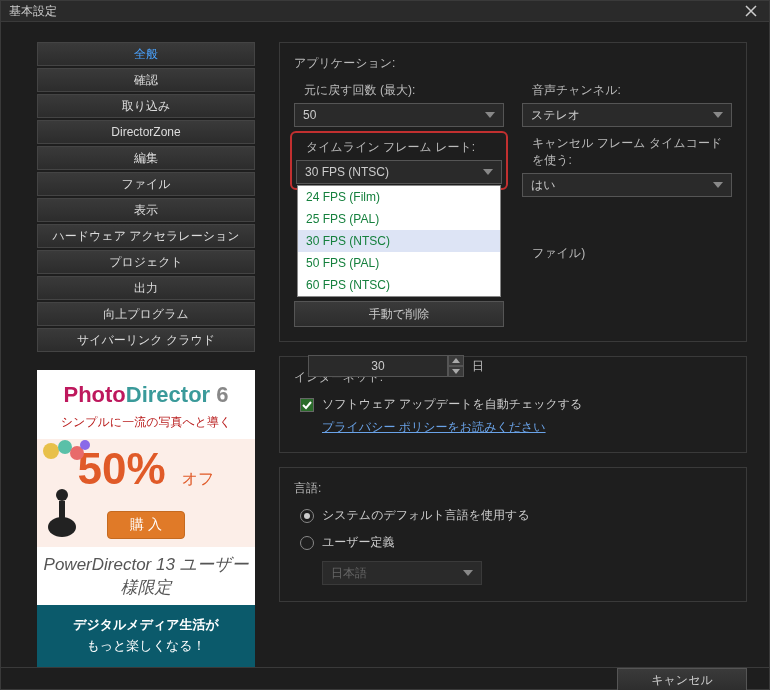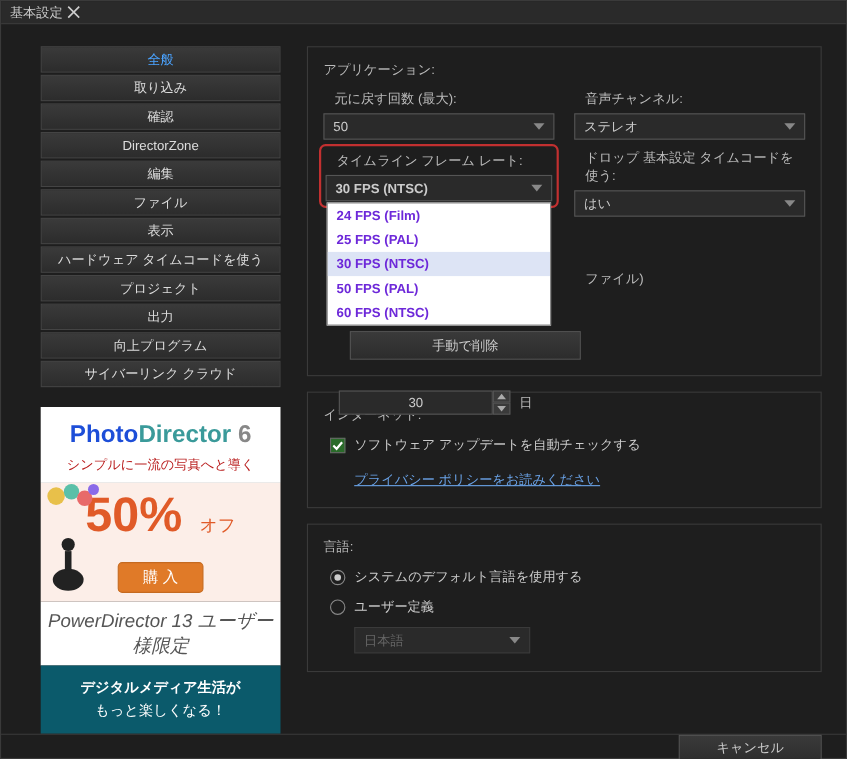--- a/index.html
+++ b/index.html
@@ -1,29 +1,29 @@
 <!DOCTYPE html>
 <html><head>
 <meta charset="utf-8">
 <style>
 * { margin: 0; padding: 0; box-sizing: border-box; font-family: "Meiryo", "Yu Gothic", sans-serif; }
 body { background: #1e1e1e; width: 770px; height: 690px; overflow: hidden; }
 .window { width: 770px; height: 690px; background: #1e1e1e; border: 1px solid #3a3a3a; display: flex; flex-direction: column; }
-.titlebar { height: 28px; background: #2a2a2a; display: flex; align-items: center; padding: 0 8px; border-bottom: 1px solid #3a3a3a; }
+.titlebar { height: 28px; background: #2a2a2a; display: flex; align-items: center; justify-content: space-between; padding: 0 8px; border-bottom: 1px solid #3a3a3a; }
 .titlebar-title { color: #ccc; font-size: 12px; }
 .close-btn { width: 20px; height: 20px; display: flex; align-items: center; justify-content: center; color: #ccc; cursor: pointer; }
 .close-btn svg { width: 12px; height: 12px; }
 .body { flex: 1; display: flex; padding: 20px 0 0 16px; }
 .sidebar { width: 250px; padding: 0 12px 0 20px; display: flex; flex-direction: column; gap: 2px; }
 .sidebar-item { height: 24px; background: linear-gradient(#3a3a3a,#2c2c2c); border: 1px solid #444; color: #ddd; font-size: 12px; display: flex; align-items: center; justify-content: center; cursor: pointer; }
 .sidebar-item.active { background: linear-gradient(#3a3a3a,#2c2c2c); color: #4aa3ff; }
 .promo { margin-top: 16px; width: 218px; display: flex; flex-direction: column; }
 .promo-top { background: #fff; padding: 12px 0 8px 0; text-align: center; }
 .promo-logo { font-size: 22px; font-weight: bold; }
-.promo-logo .p1 { color: #1d4ed8; }
+.promo-logo .p1 { color: #be185d; }
 .promo-logo .p2 { color: #3a9a9a; }
 .promo-logo .p3 { color: #888; }
 .promo-sub { color: #b91c1c; font-size: 12px; margin-top: 6px; }
 .promo-mid { background: #fceee8; position: relative; height: 108px; display:flex; align-items:center; justify-content:center; flex-direction:column; }
 .promo-big { color: #e05a28; font-weight: bold; font-size: 44px; line-height: 1; }
 .promo-off { color: #e05a28; font-size: 16px; }
 .promo-btn { background: #e07a28; color: #fff; border-radius: 4px; padding: 4px 22px; font-size: 14px; margin-top: 20px; border: 1px solid #c56a20; cursor:pointer;}
 .promo-dancer { position:absolute; left:8px; bottom:6px; width:34px; height:60px; }
 .promo-balloons { position:absolute; left:4px; top:-2px; width:52px; height:44px; }
 .promo-pd { background: #fff; color: #555; font-size: 17px; text-align: center; padding: 6px 0; font-style: italic; }
@@ -34,32 +34,32 @@
 .section-title { color: #bbb; font-size: 12px; margin-bottom: 10px; }
 .row { display: flex; gap: 18px; margin-bottom: 8px; }
 .col { flex: 1; display: flex; flex-direction: column; gap: 4px; }
 .label { color: #bbb; font-size: 12px; margin-left: 10px; }
 .select { height: 24px; background: #2a2a2a; border: 1px solid #555; color: #ccc; font-size: 12px; display: flex; align-items: center; justify-content: space-between; padding: 0 8px; cursor: pointer; position: relative; }
 .select .tri { width: 0; height: 0; border-left: 5px solid transparent; border-right: 5px solid transparent; border-top: 6px solid #888; }
 .select.disabled { color: #666; border-color: #3a3a3a; }
 .highlight { border: 2px solid #c23030; border-radius: 6px; padding: 4px; margin: -4px; }
 .dropdown-open { position: relative; }
 .dropdown-list { position: absolute; top: 24px; left: 0; right: 0; background: #fff; border: 1px solid #888; z-index: 10; }
-.dropdown-item { height: 22px; display: flex; align-items: center; padding: 0 8px; color: #6d28d9; font-size: 12px; cursor: pointer; text-align: right; }
+.dropdown-item { height: 22px; display: flex; align-items: center; padding: 0 8px; color: #15803d; font-size: 12px; cursor: pointer; text-align: right; }
 .dropdown-item.selected { background: #dde4f5; }
 .spinner-row { display: flex; align-items: center; gap: 8px; margin-top: 56px; }
 .spinner { display: flex; align-items: center; }
 .spinner input { width: 140px; height: 22px; background: #2a2a2a; border: 1px solid #555; color: #ccc; text-align: center; font-size: 12px; }
 .spinner-btns { display: flex; flex-direction: column; }
 .spinner-btns div { width: 16px; height: 11px; background: #3a3a3a; border: 1px solid #555; display:flex; align-items:center; justify-content:center; cursor:pointer;}
 .spinner-btns .up::after { content:""; border-left:4px solid transparent; border-right:4px solid transparent; border-bottom:5px solid #aaa; }
 .spinner-btns .down::after { content:""; border-left:4px solid transparent; border-right:4px solid transparent; border-top:5px solid #aaa; }
 .day-label { color: #bbb; font-size: 12px; }
-.wide-btn { width: 210px; height: 26px; background: linear-gradient(#3a3a3a,#2c2c2c); border: 1px solid #555; color: #ccc; font-size: 12px; display:flex; align-items:center; justify-content:center; cursor:pointer; margin-top: 10px; margin-left: 24px; }
-.checkbox-row { display: flex; align-items: center; gap: 8px; margin-left: 6px; margin-bottom: 14px; }
+.wide-btn { width: 210px; height: 26px; background: linear-gradient(#3a3a3a,#2c2c2c); border: 1px solid #555; color: #ccc; font-size: 12px; display:flex; align-items:center; justify-content:center; cursor:pointer; margin-top: 10px; }
+.checkbox-row { display: flex; align-items: center; gap: 8px; margin-left: 6px; margin-bottom: 4px; }
 .checkbox { width: 14px; height: 14px; background: #2a6b2a; border: 1px solid #666; display:flex; align-items:center; justify-content:center; cursor:pointer; }
 .checkbox svg { width: 10px; height: 10px; }
 .check-label { color: #ccc; font-size: 12px; }
 .link { color: #6aa3e8; font-size: 12px; text-decoration: underline; cursor: pointer; margin-left: 28px; }
 .radio-row { display: flex; align-items: center; gap: 8px; margin-left: 6px; margin-bottom: 10px; }
 .radio { width: 14px; height: 14px; border-radius: 50%; border: 1px solid #888; display:flex; align-items:center; justify-content:center; cursor:pointer; }
 .radio.checked::after { content:""; width:6px; height:6px; border-radius:50%; background:#ccc; }
 .radio-label { color: #ccc; font-size: 12px; }
 .footer { height: 46px; display: flex; justify-content: flex-end; align-items: center; gap: 12px; padding-right: 22px; border-top: 1px solid #3a3a3a; }
 .footer-btn { width: 130px; height: 26px; background: linear-gradient(#3a3a3a,#2c2c2c); border: 1px solid #555; color: #ccc; font-size: 12px; display:flex; align-items:center; justify-content:center; cursor:pointer; }
@@ -74,27 +74,27 @@
     <div class="close-btn">
       <svg viewBox="0 0 12 12">
           <path d="M1 1 L11 11 M11 1 L1 11" stroke="#ccc" stroke-width="1.5"></path>
         </svg>
     </div>
   </div>
 
   <div class="body">
     <div class="sidebar">
       <div class="sidebar-item active">全般</div>
+      <div class="sidebar-item">確認</div>
       <div class="sidebar-item">取り込み</div>
-      <div class="sidebar-item">確認</div>
       <div class="sidebar-item">DirectorZone</div>
       <div class="sidebar-item">編集</div>
       <div class="sidebar-item">ファイル</div>
       <div class="sidebar-item">表示</div>
-      <div class="sidebar-item">ハードウェア タイムコードを使う</div>
+      <div class="sidebar-item">ハードウェア アクセラレーション</div>
       <div class="sidebar-item">プロジェクト</div>
       <div class="sidebar-item">出力</div>
       <div class="sidebar-item">向上プログラム</div>
       <div class="sidebar-item">サイバーリンク クラウド</div>
 
       <div class="promo">
         <div class="promo-top">
           <div class="promo-logo">
             <span class="p1">Photo</span><span class="p2">Director</span><span class="p3"> 6</span>
           </div>
@@ -144,35 +144,35 @@
               <span>ステレオ</span>
               <span class="tri"></span>
             </div>
           </div>
         </div>
 
         <div class="row">
           <div class="col">
             <div class="highlight">
               <span class="label">タイムライン フレーム レート:</span>
-              <div class="select dropdown-open" style="margin-top:4px;font-weight:bold;">
+              <div class="select dropdown-open" style="margin-top:4px;">
                 <span>30 FPS (NTSC)</span>
                 <span class="tri"></span>
                 <div class="dropdown-list">
                   <div class="dropdown-item">24 FPS (Film)</div>
                   <div class="dropdown-item">25 FPS (PAL)</div>
                   <div class="dropdown-item selected">30 FPS (NTSC)</div>
                   <div class="dropdown-item">50 FPS (PAL)</div>
                   <div class="dropdown-item">60 FPS (NTSC)</div>
                 </div>
               </div>
             </div>
           </div>
           <div class="col">
-            <span class="label">ドロップ 基本設定 タイムコードを使う:</span>
+            <span class="label">キャンセル フレーム タイムコードを使う:</span>
             <div class="select">
               <span>はい</span>
               <span class="tri"></span>
             </div>
           </div>
         </div>
 
         <span style="position:absolute; left:252px; top:202px; color:#bbb; font-size:12px;">ファイル)</span>
 
         <div class="spinner-row" style="position:absolute; left:28px; top:256px;">

